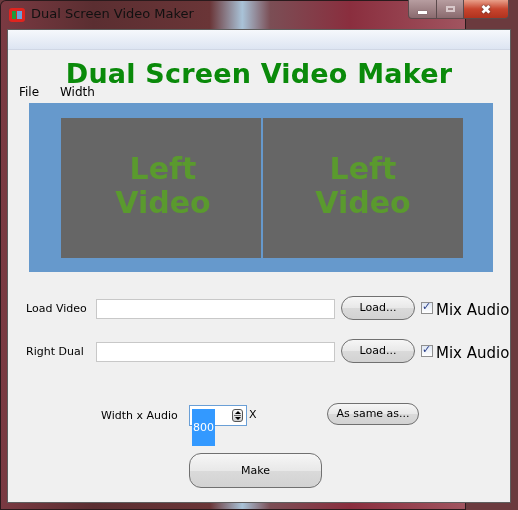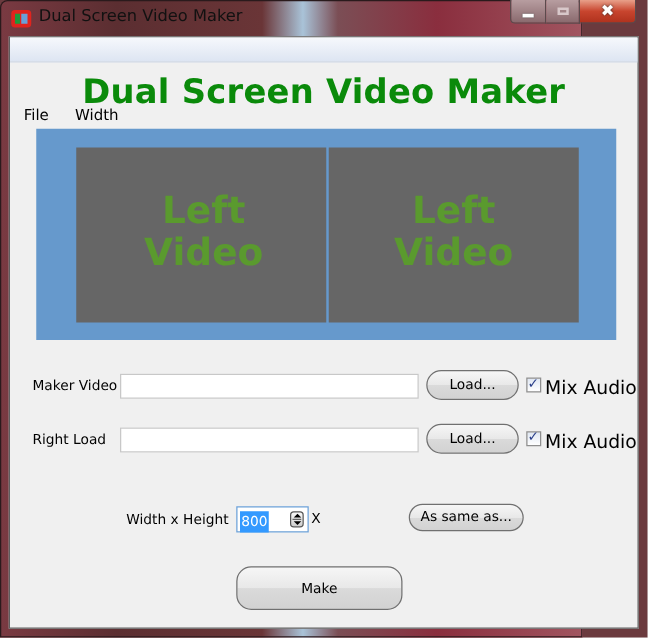--- a/index.html
+++ b/index.html
@@ -38,21 +38,21 @@
   .pane-label { position:absolute; left:0; width:100%; text-align:center; font-family:"DejaVu Sans", sans-serif; font-weight:bold; font-size:30px; line-height:34px; color:#5a9a2e; top:34px; }
   .pane.left .pane-label { left:2px; }
   .row-label { position:absolute; font-size:11px; color:#000; }
   .text-input { position:absolute; height:20px; width:239px; background:#fff; border:1px solid #c8c8c8; box-sizing:border-box; font-size:11px; padding:2px 4px; font-family:"DejaVu Sans", sans-serif; }
   .btn { position:absolute; background:linear-gradient(#f6f6f6 0%,#e8e8e8 50%,#dadada 51%,#d2d2d2 100%); border:1px solid #707070; border-radius:12px; box-sizing:border-box; font-size:11px; color:#000; text-align:center; font-family:"DejaVu Sans", sans-serif; cursor:default; }
   .checkbox { position:absolute; width:12px; height:12px; border:1px solid #8f8f8f; background:linear-gradient(#dfe7f3,#ffffff); box-sizing:border-box; }
   .check-glyph { position:absolute; left:0px; top:-3px; font-size:11px; color:#2a3f8a; font-weight:bold; }
   .cb-label { position:absolute; font-size:15px; color:#000; }
   .spin { position:absolute; height:21px; width:58px; background:#fff; border:1px solid #c8c8c8; box-sizing:border-box; }
   .spin.focused { border-color:#6a9fd6; }
-  .spin-value { position:absolute; left:2px; top:3px; font-size:11px; line-height:13px; color:#000; padding:2px 1px; }
+  .spin-value { position:absolute; left:2px; top:3px; font-size:11px; line-height:13px; color:#000; padding:12px 1px; }
   .spin.focused .spin-value { background:#3399ff; color:#fff; }
   .spin-arrows { position:absolute; right:3px; top:3px; width:11px; height:13px; border:1px solid #555; border-radius:3px; background:linear-gradient(#fafafa,#cfcfcf); box-sizing:border-box; }
   .spin-up { position:absolute; left:2px; top:1px; width:0; height:0; border-left:3px solid transparent; border-right:3px solid transparent; border-bottom:3px solid #000; }
   .spin-down { position:absolute; left:2px; bottom:1px; width:0; height:0; border-left:3px solid transparent; border-right:3px solid transparent; border-top:3px solid #000; }
   .spin-mid { position:absolute; left:1px; top:5px; width:7px; height:1px; background:#666; }
   .times { position:absolute; font-size:11px; color:#000; }
 </style>
 </head>
 <body>
 
@@ -92,37 +92,37 @@
         </div>
       </div>
       <div class="pane right">
         <div class="pane-label">
           <div>Left</div>
           <div>Video</div>
         </div>
       </div>
     </div>
 
-    <span class="row-label" style="left:18px; top:272px;">Maker Video</span>
+    <span class="row-label" style="left:18px; top:272px;">Load Video</span>
     <input class="text-input" style="left: 88px; top: 269px;" value="">
     <div class="btn" style="left:333px; top:266px; width:74px; height:24px; line-height:22px;">Load...</div>
     <div class="checkbox" style="left:413px; top:272px;">
         <span class="check-glyph">✓</span>
       </div>
     <span class="cb-label" style="left:428px; top:271px;">Mix Audio</span>
 
-    <span class="row-label" style="left:18px; top:315px;">Right Load</span>
+    <span class="row-label" style="left:18px; top:315px;">Right Dual</span>
     <input class="text-input" style="left: 88px; top: 312px;" value="">
     <div class="btn" style="left:333px; top:309px; width:74px; height:24px; line-height:22px;">Load...</div>
     <div class="checkbox" style="left:413px; top:315px;">
         <span class="check-glyph">✓</span>
       </div>
     <span class="cb-label" style="left:428px; top:314px;">Mix Audio</span>
 
-    <span class="row-label" style="left:93px; top:379px;">Width x Height</span>
+    <span class="row-label" style="left:93px; top:379px;">Width x Audio</span>
     <div class="spin focused" style="left:181px; top:375px;">
       <span class="spin-value">800</span>
       <div class="spin-arrows">
         <div class="spin-up"></div>
         <div class="spin-mid"></div>
         <div class="spin-down"></div>
       </div>
     </div>
     <span class="times" style="left:241px; top:378px;">X</span>
     <div class="btn" style="left:319px; top:373px; width:92px; height:22px; line-height:20px;">As same as...</div>

